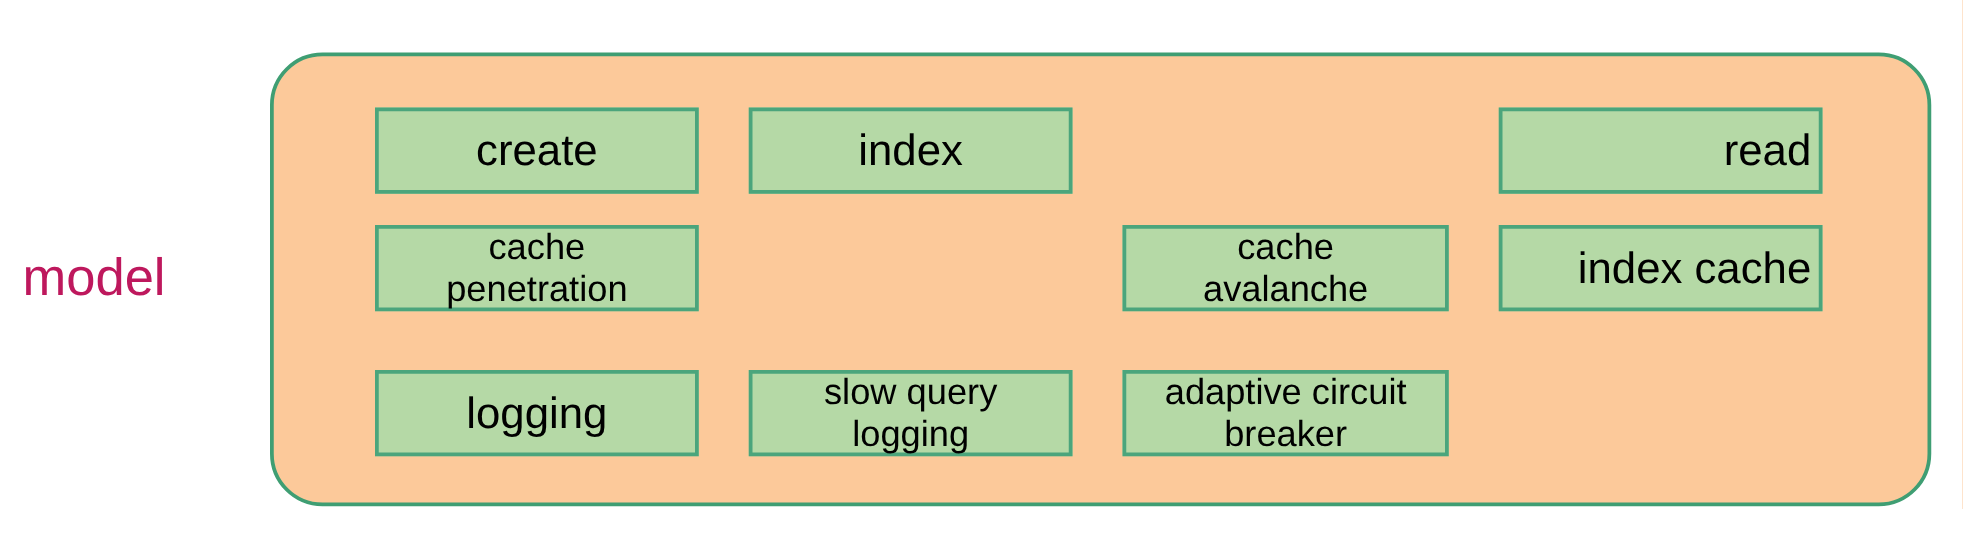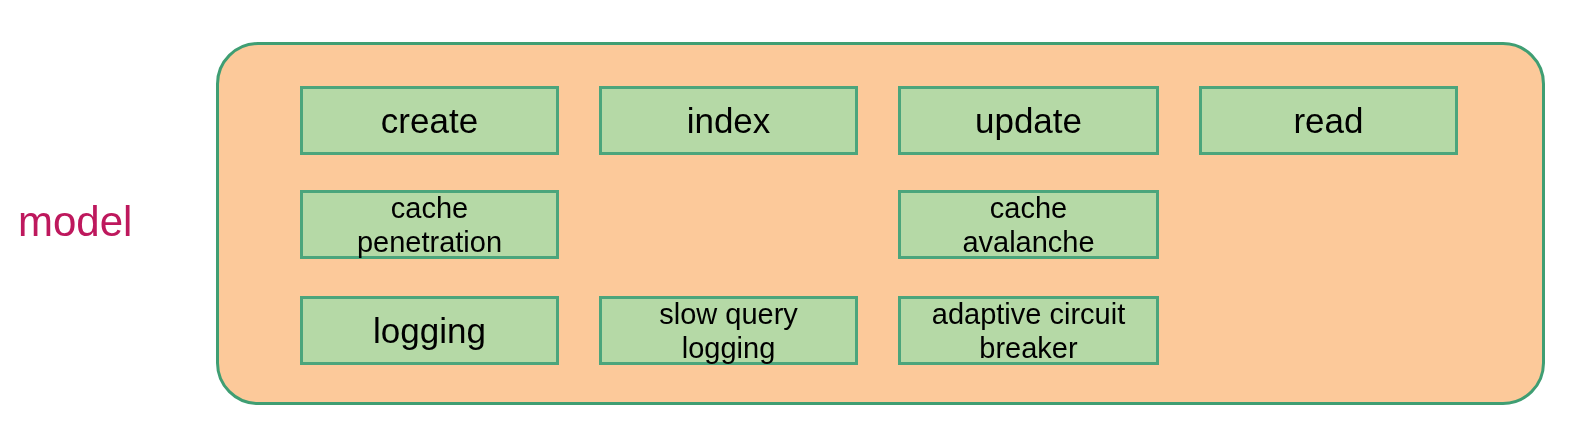--- a/index.html
+++ b/index.html
@@ -52,41 +52,41 @@
     width: 1158px;
     height: 272px;
   }
   .row {
     position: absolute;
     left: 0;
     width: 1158px;
     height: 69px;
   }
   .row-0 { top: 0px; }
-  .row-1 { top: 104px; padding-left: 36px; }
+  .row-1 { top: 94px; padding-left: 36px; }
   .row-2 { top: 210px; }
 
   .cell {
     position: absolute;
     top: 0;
     width: 259px;
     height: 69px;
     box-sizing: border-box;
     background: #b5d9a6;
     border: 3px solid #4ba57c;
     display: flex;
     align-items: center;
     justify-content: center;
     text-align: center;
     color: #000000;
   }
   .col-0 { left: 0px; }
   .col-1 { left: 299px; }
   .col-2 { left: 598px; }
-  .col-3 { left: 899px; }
+  .col-3 { left: 899px; justify-content: flex-end; }
 
   
   .row-0 .col-2 { width: 261px; }
   .row-1 .col-2 { width: 261px; }
   .row-2 .col-2 { width: 261px; }
 
   .cell .label {
     display: block;
     padding: 0 6px;
   }
@@ -110,34 +110,34 @@
 
   <div class="grid">
 
     <div class="row row-0">
       <div class="cell one-line col-0">
         <span class="label">create</span>
       </div>
       <div class="cell one-line col-1">
         <span class="label">index</span>
       </div>
-      <div class="cell one-line col-2">
-        <span class="label">update</span>
-      </div>
       <div class="cell one-line col-3">
         <span class="label">read</span>
       </div>
     </div>
 
     <div class="row row-1">
       <div class="cell two-line col-0">
         <span class="label">cache<br>penetration</span>
       </div>
       <div class="cell two-line col-2">
         <span class="label">cache<br>avalanche</span>
+      </div>
+      <div class="cell one-line col-3">
+        <span class="label">index cache</span>
       </div>
     </div>
 
     <div class="row row-2">
       <div class="cell one-line col-0">
         <span class="label">logging</span>
       </div>
       <div class="cell two-line col-1">
         <span class="label">slow query<br>logging</span>
       </div>

